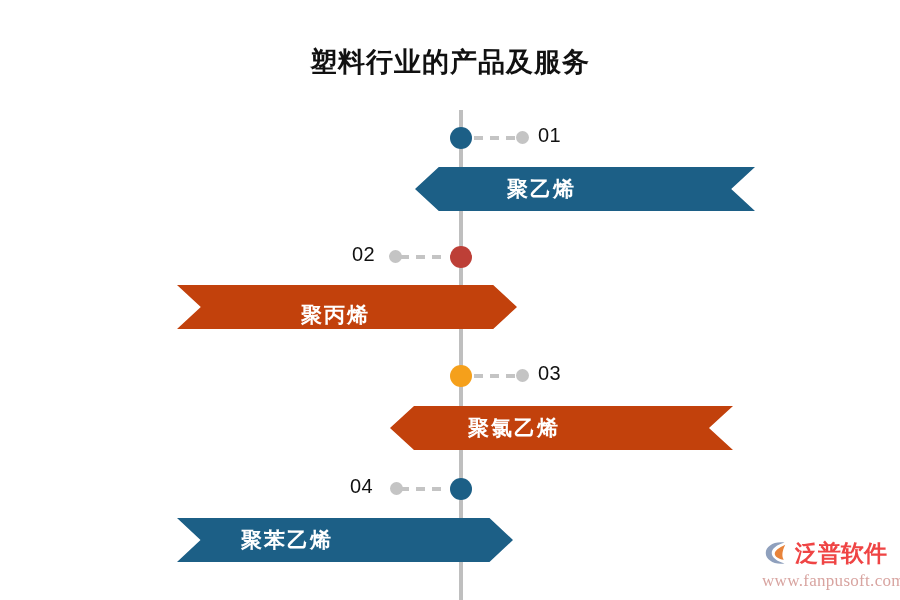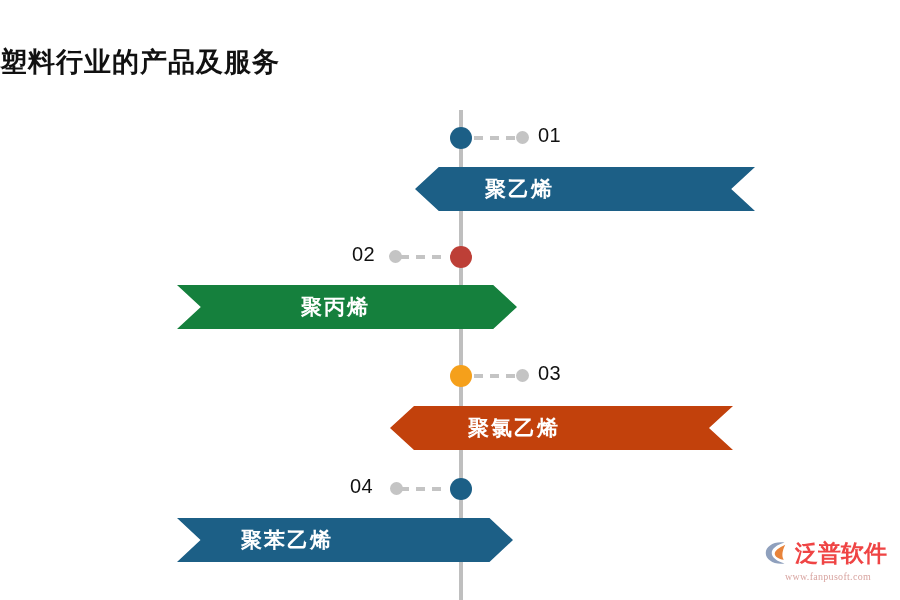--- a/index.html
+++ b/index.html
@@ -19,21 +19,21 @@
     height: 600px;
     background: #ffffff;
   }
 
   
   .title {
     position: absolute;
     left: 0;
     top: 44px;
     width: 900px;
-    text-align: left;
+    text-align: center;
     font-size: 27px;
     font-weight: bold;
     color: #111111;
     letter-spacing: 1px;
     white-space: nowrap;
   }
 
   
   .spine {
     position: absolute;
@@ -128,21 +128,21 @@
   }
   .wm-name {
     font-size: 23px;
     font-weight: bold;
     color: #ef4444;
     letter-spacing: 0px;
     white-space: nowrap;
   }
   .wm-url {
     font-family: "Liberation Serif", "DejaVu Serif", serif;
-    font-size: 10px;
+    font-size: 17px;
     color: #d8a4a0;
     letter-spacing: 0.3px;
     white-space: nowrap;
     text-align: center;
     width: 132px;
     margin-top: 1px;
   }
 </style>
 </head>
 <body>
@@ -153,30 +153,30 @@
 
   <div class="spine"></div>
 
   <div class="connector" style="left:450px; top:127px; width:130px;">
     <div class="node-dot" style="left:0px; background:#1c5f86;"></div>
     <div class="dash-line" style="left:24px; width:44px;"></div>
     <div class="small-dot" style="left:66px;"></div>
     <div class="num-label" style="left:88px;">01</div>
   </div>
   <div class="banner left-point right-notch" style="left:415px; top:167px; width:340px; background:#1c5f86;">
-    <span style="margin-left:70px;">聚乙烯</span>
+    <span style="margin-left:92px;">聚乙烯</span>
   </div>
 
   <div class="connector" style="left:352px; top:246px; width:130px;">
     <div class="num-label" style="left:0px;">02</div>
     <div class="small-dot" style="left:37px;"></div>
     <div class="dash-line" style="left:48px; width:44px;"></div>
     <div class="node-dot" style="left:98px; background:#bd3f37;"></div>
   </div>
-  <div class="banner left-notch right-point" style="left:177px; top:285px; width:340px; background:#15803d;">
+  <div class="banner left-notch right-point" style="left:177px; top:285px; width:340px; background:#c2410c;align-items:flex-end;">
     <span style="margin-left:124px;">聚丙烯</span>
   </div>
 
   <div class="connector" style="left:450px; top:365px; width:130px;text-decoration:underline;">
     <div class="node-dot" style="left:0px; background:#f5a01b;"></div>
     <div class="dash-line" style="left:24px; width:44px;"></div>
     <div class="small-dot" style="left:66px;"></div>
     <div class="num-label" style="left:88px;">03</div>
   </div>
   <div class="banner left-point right-notch" style="left:390px; top:406px; width:343px; background:#c2410c;">

